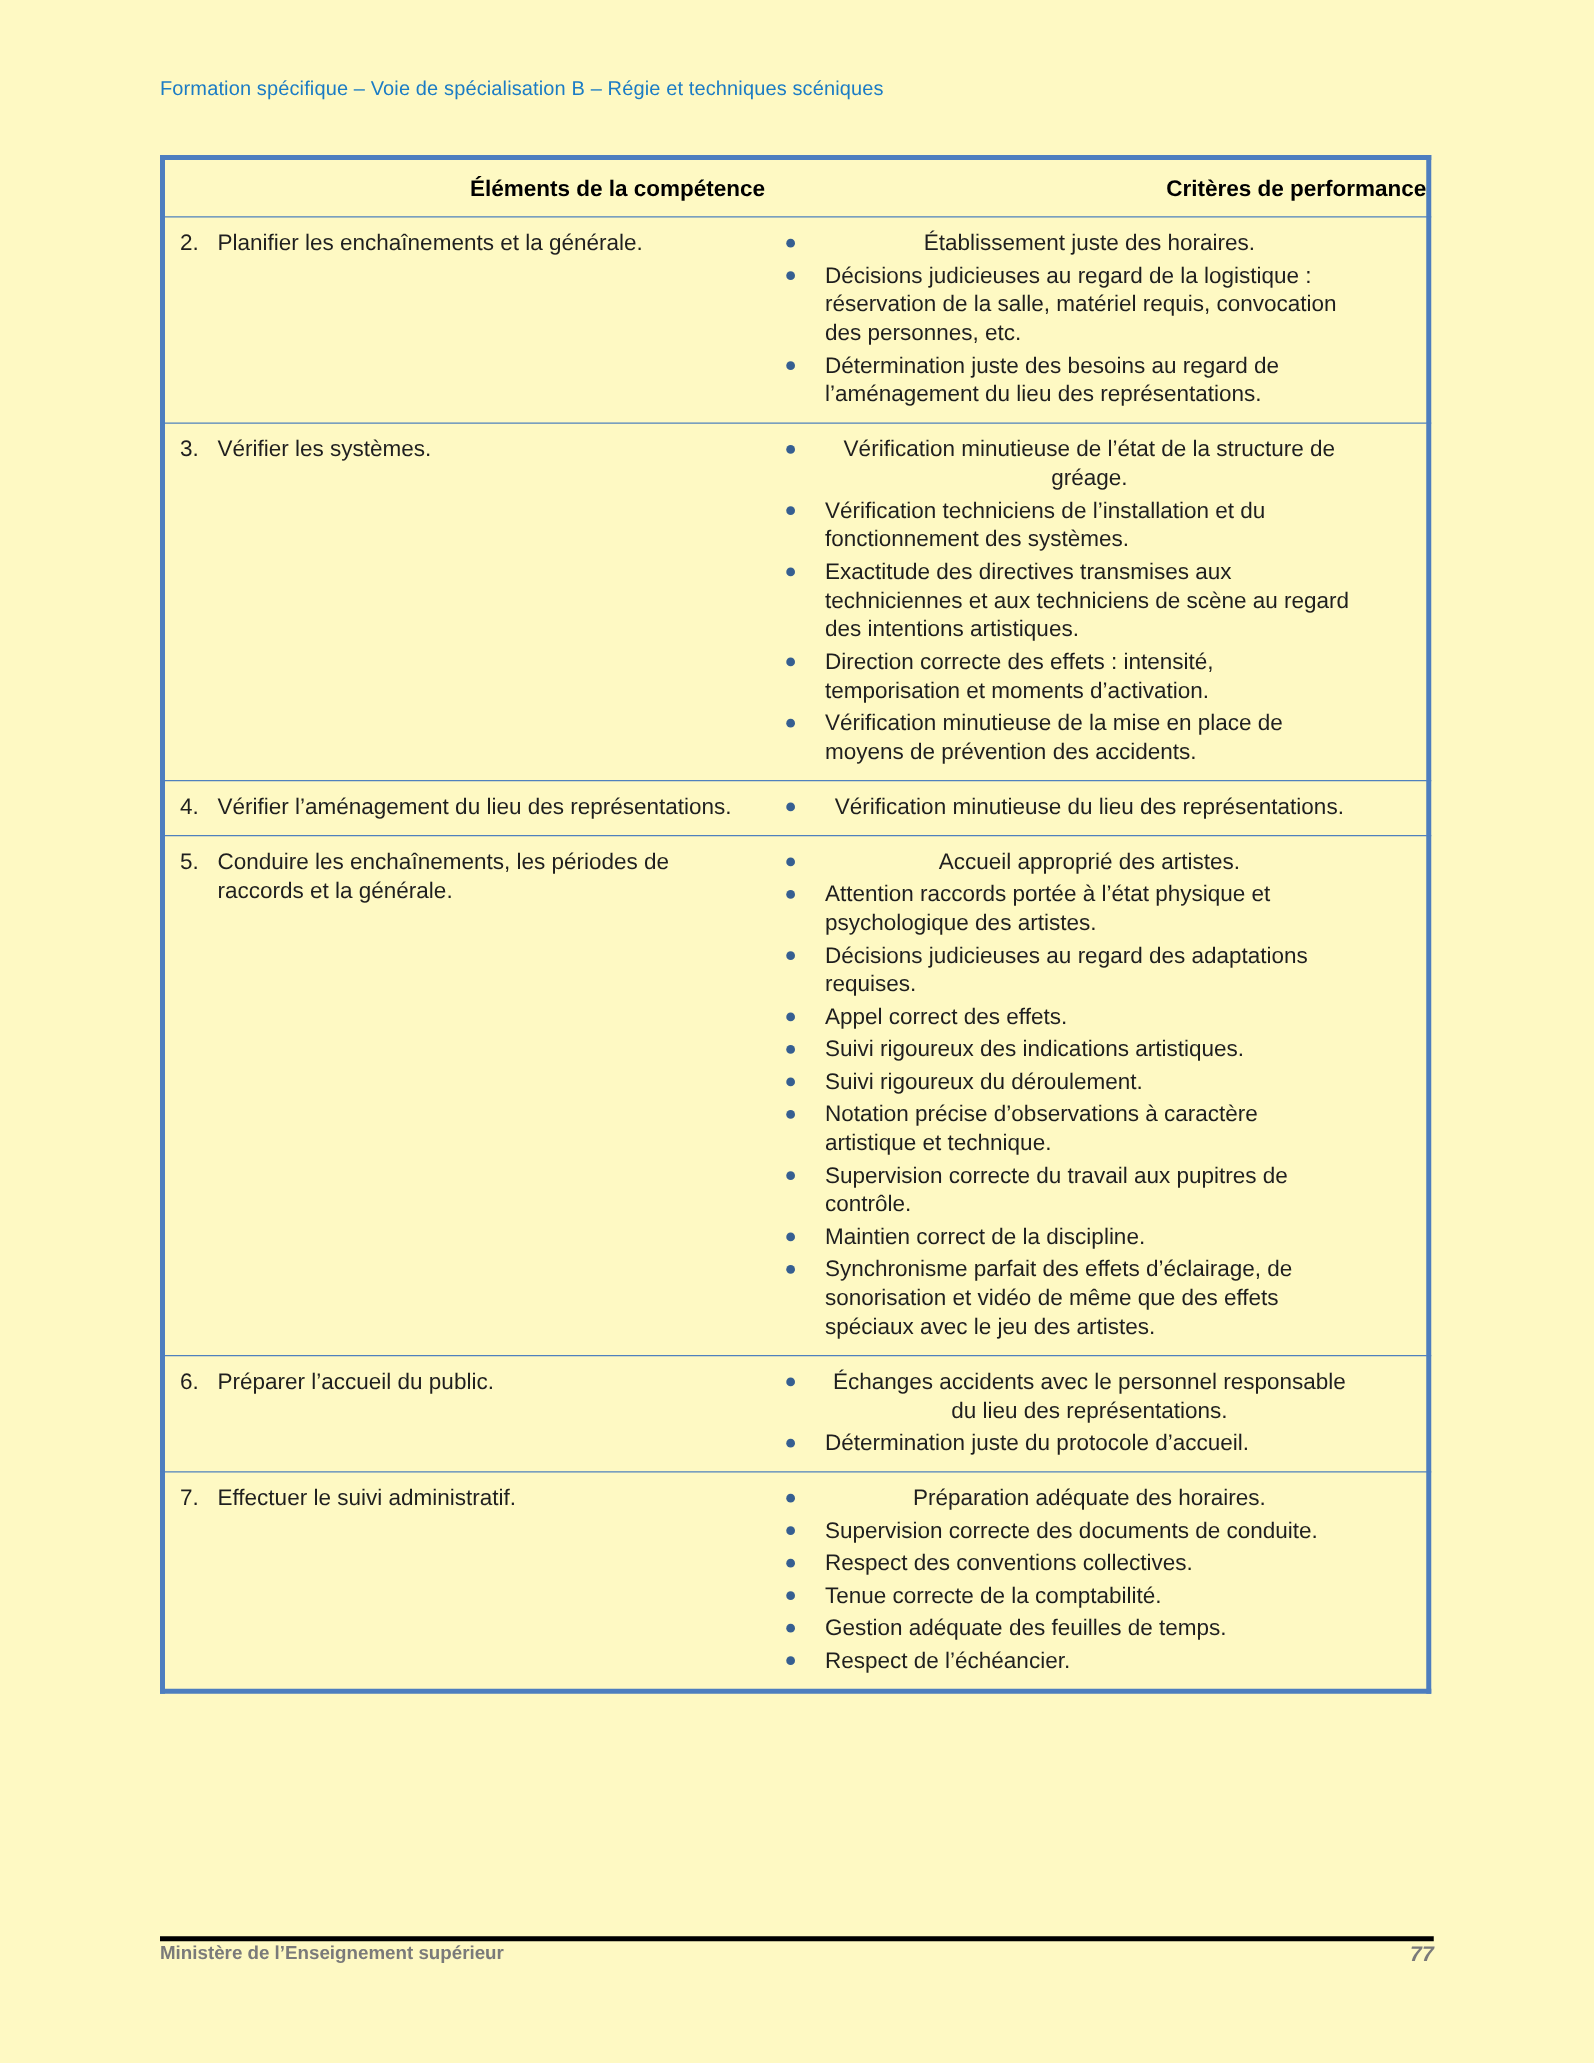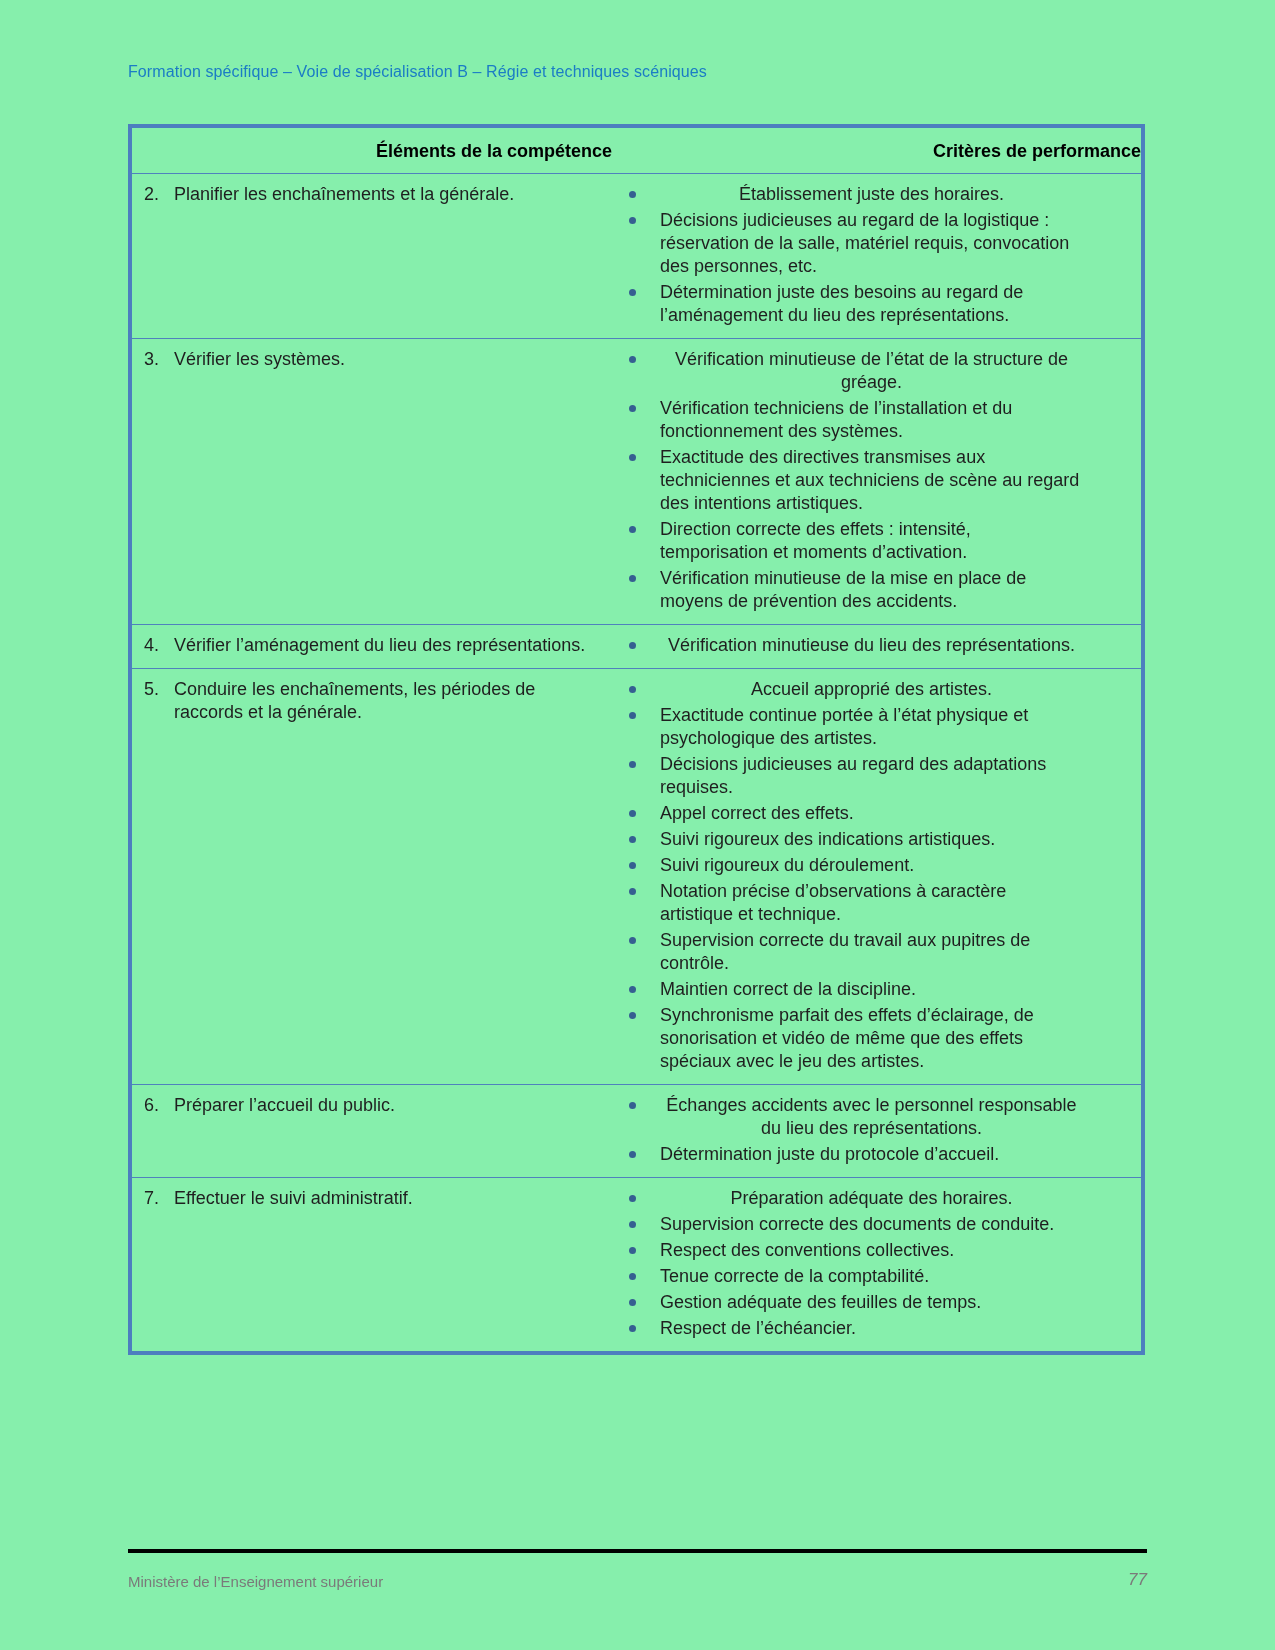--- a/index.html
+++ b/index.html
@@ -9,21 +9,21 @@
     --header-text-blue:#1b7cc5;
     --footer-gray:#7a7a7a;
     --body-text:#1f1f1f;
   }
   *{box-sizing:border-box;}
   html,body{margin:0;padding:0;background:#ffffff;}
   .page{
     position:relative;
     width:1275px;
     height:1650px;
-    background:#86efac;
+    background:#fef9c3;
     font-family:"Liberation Sans", sans-serif;
     color:var(--body-text);
     padding:62px 130px 0 128px;
     overflow:hidden;
   }
   .doc-header{
     font-size:16px;
     line-height:20px;
     color:var(--header-text-blue);
     margin-bottom:42px;
@@ -77,24 +77,24 @@
   .footer{
     position:absolute;
     left:128px;
     right:128px;
     top:1549px;
   }
   .footer-rule{height:4px;background:#000000;}
   .footer-row{
     display:flex;
     justify-content:space-between;
-    align-items:flex-end;
-    margin-top:17px;
+    align-items:flex-start;
+    margin-top:1px;
     color:var(--footer-gray);
-    font-weight:normal;
+    font-weight:bold;
   }
   .footer-ministry{font-size:15px;}
   .footer-page-number{font-size:17px;font-style:italic;}
 </style>
 </head>
 <body>
 
 <div class="page">
 
   <div class="doc-header">Formation spécifique – Voie de spécialisation B – Régie et techniques scéniques</div>
@@ -155,21 +155,21 @@
         <tr>
           <td class="element-cell">
             <div class="element-line">
               <span class="element-num">5.</span>
               <span class="element-text">Conduire les enchaînements, les périodes de raccords et la générale.</span>
             </div>
           </td>
           <td class="criteria-cell">
             <ul class="criteria-list">
               <li class="criterion"><span class="bullet"></span><span>Accueil approprié des artistes.</span></li>
-              <li class="criterion"><span class="bullet"></span><span>Exactitude continue portée à l’état physique et psychologique des artistes.</span></li>
+              <li class="criterion"><span class="bullet"></span><span>Attention raccords portée à l’état physique et psychologique des artistes.</span></li>
               <li class="criterion"><span class="bullet"></span><span>Décisions judicieuses au regard des adaptations requises.</span></li>
               <li class="criterion"><span class="bullet"></span><span>Appel correct des effets.</span></li>
               <li class="criterion"><span class="bullet"></span><span>Suivi rigoureux des indications artistiques.</span></li>
               <li class="criterion"><span class="bullet"></span><span>Suivi rigoureux du déroulement.</span></li>
               <li class="criterion"><span class="bullet"></span><span>Notation précise d’observations à caractère artistique et technique.</span></li>
               <li class="criterion"><span class="bullet"></span><span>Supervision correcte du travail aux pupitres de contrôle.</span></li>
               <li class="criterion"><span class="bullet"></span><span>Maintien correct de la discipline.</span></li>
               <li class="criterion"><span class="bullet"></span><span>Synchronisme parfait des effets d’éclairage, de sonorisation et vidéo de même que des effets spéciaux avec le jeu des artistes.</span></li>
             </ul>
           </td>

